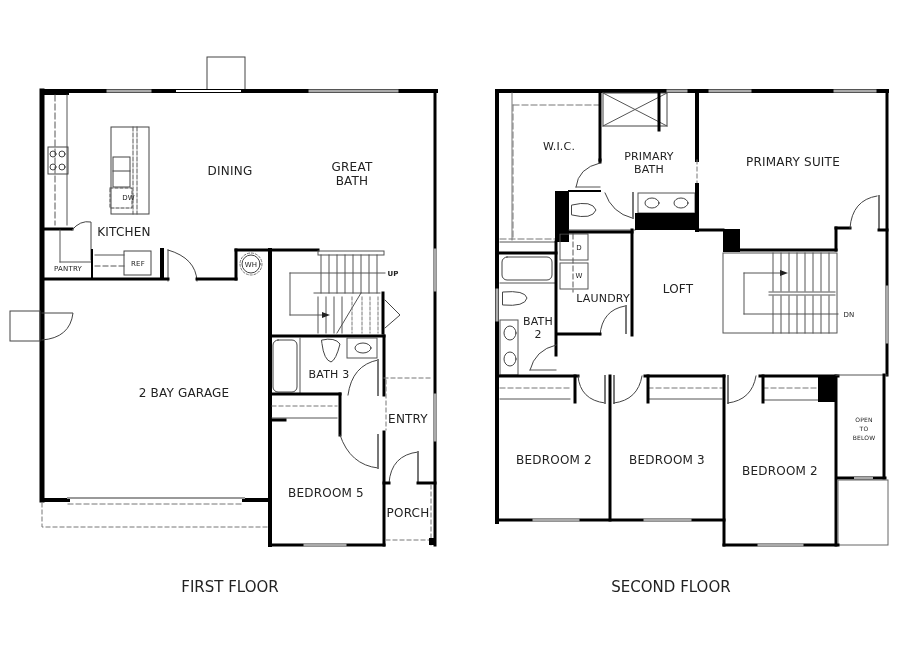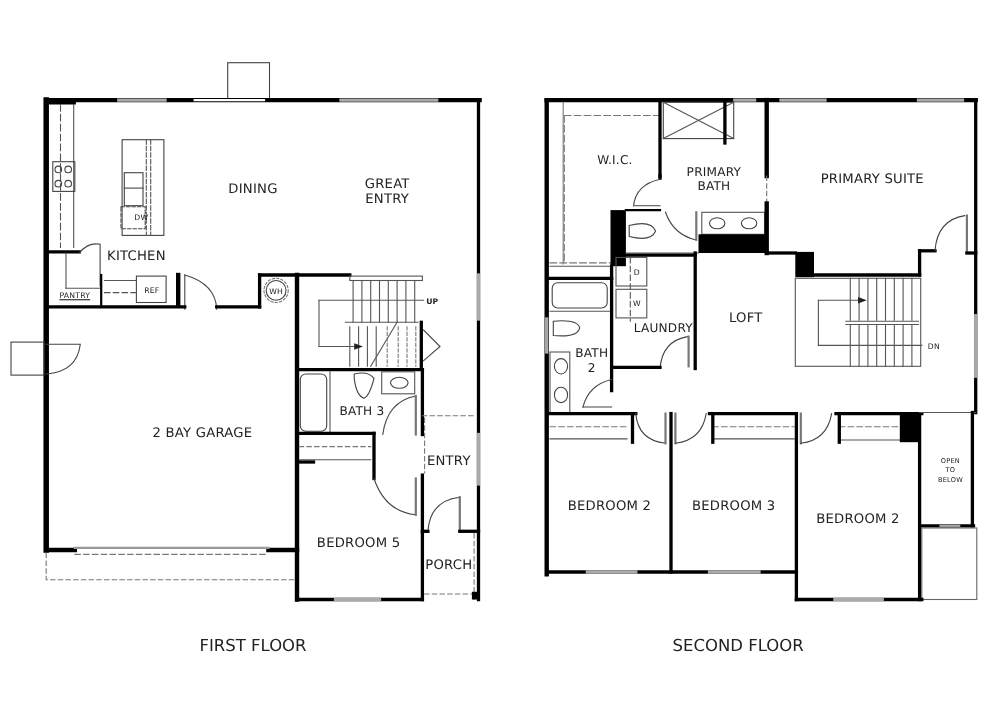--- a/index.html
+++ b/index.html
@@ -280,23 +280,23 @@
       <line x1="645" y1="520" x2="690" y2="520" stroke="#aaa" stroke-width="3"></line>
       <line x1="724" y1="545" x2="838" y2="545" stroke-width="3"></line>
       <line x1="759" y1="545" x2="802" y2="545" stroke="#aaa" stroke-width="3"></line>
     </g>
   </g>
 </svg>
 
 <div>
   <div class="lbl md" style="left:230px;top:171px;text-align:right;">DINING</div>
   <div class="lbl md ml" style="left:352px;top:174px;">GREAT
-ENTRY</div>
+BATH</div>
   <div class="lbl md" style="left:124px;top:232px;">KITCHEN</div>
-  <div class="lbl xs" style="left:68px;top:269px;text-decoration:underline;">PANTRY</div>
+  <div class="lbl xs" style="left:68px;top:269px;">PANTRY</div>
   <div class="lbl xs" style="left:138px;top:264px;">REF</div>
   <div class="lbl xs" style="left:120px;top:198px;padding-left:17px;">DW</div>
   <div class="lbl xs" style="left:251px;top:265px;">WH</div>
   <div class="lbl xs" style="left:393px;top:274px;font-weight:bold;">UP</div>
   <div class="lbl md" style="left:155px;top:393px;margin-left:29px;">2 BAY GARAGE</div>
   <div class="lbl sm" style="left:329px;top:374px;">BATH 3</div>
   <div class="lbl md" style="left:408px;top:419px;">ENTRY</div>
   <div class="lbl md" style="left:326px;top:493px;">BEDROOM 5</div>
   <div class="lbl md" style="left:408px;top:513px;">PORCH</div>
   <div class="floor-title" style="left:230px;top:587px;text-align:right;">FIRST FLOOR</div>

